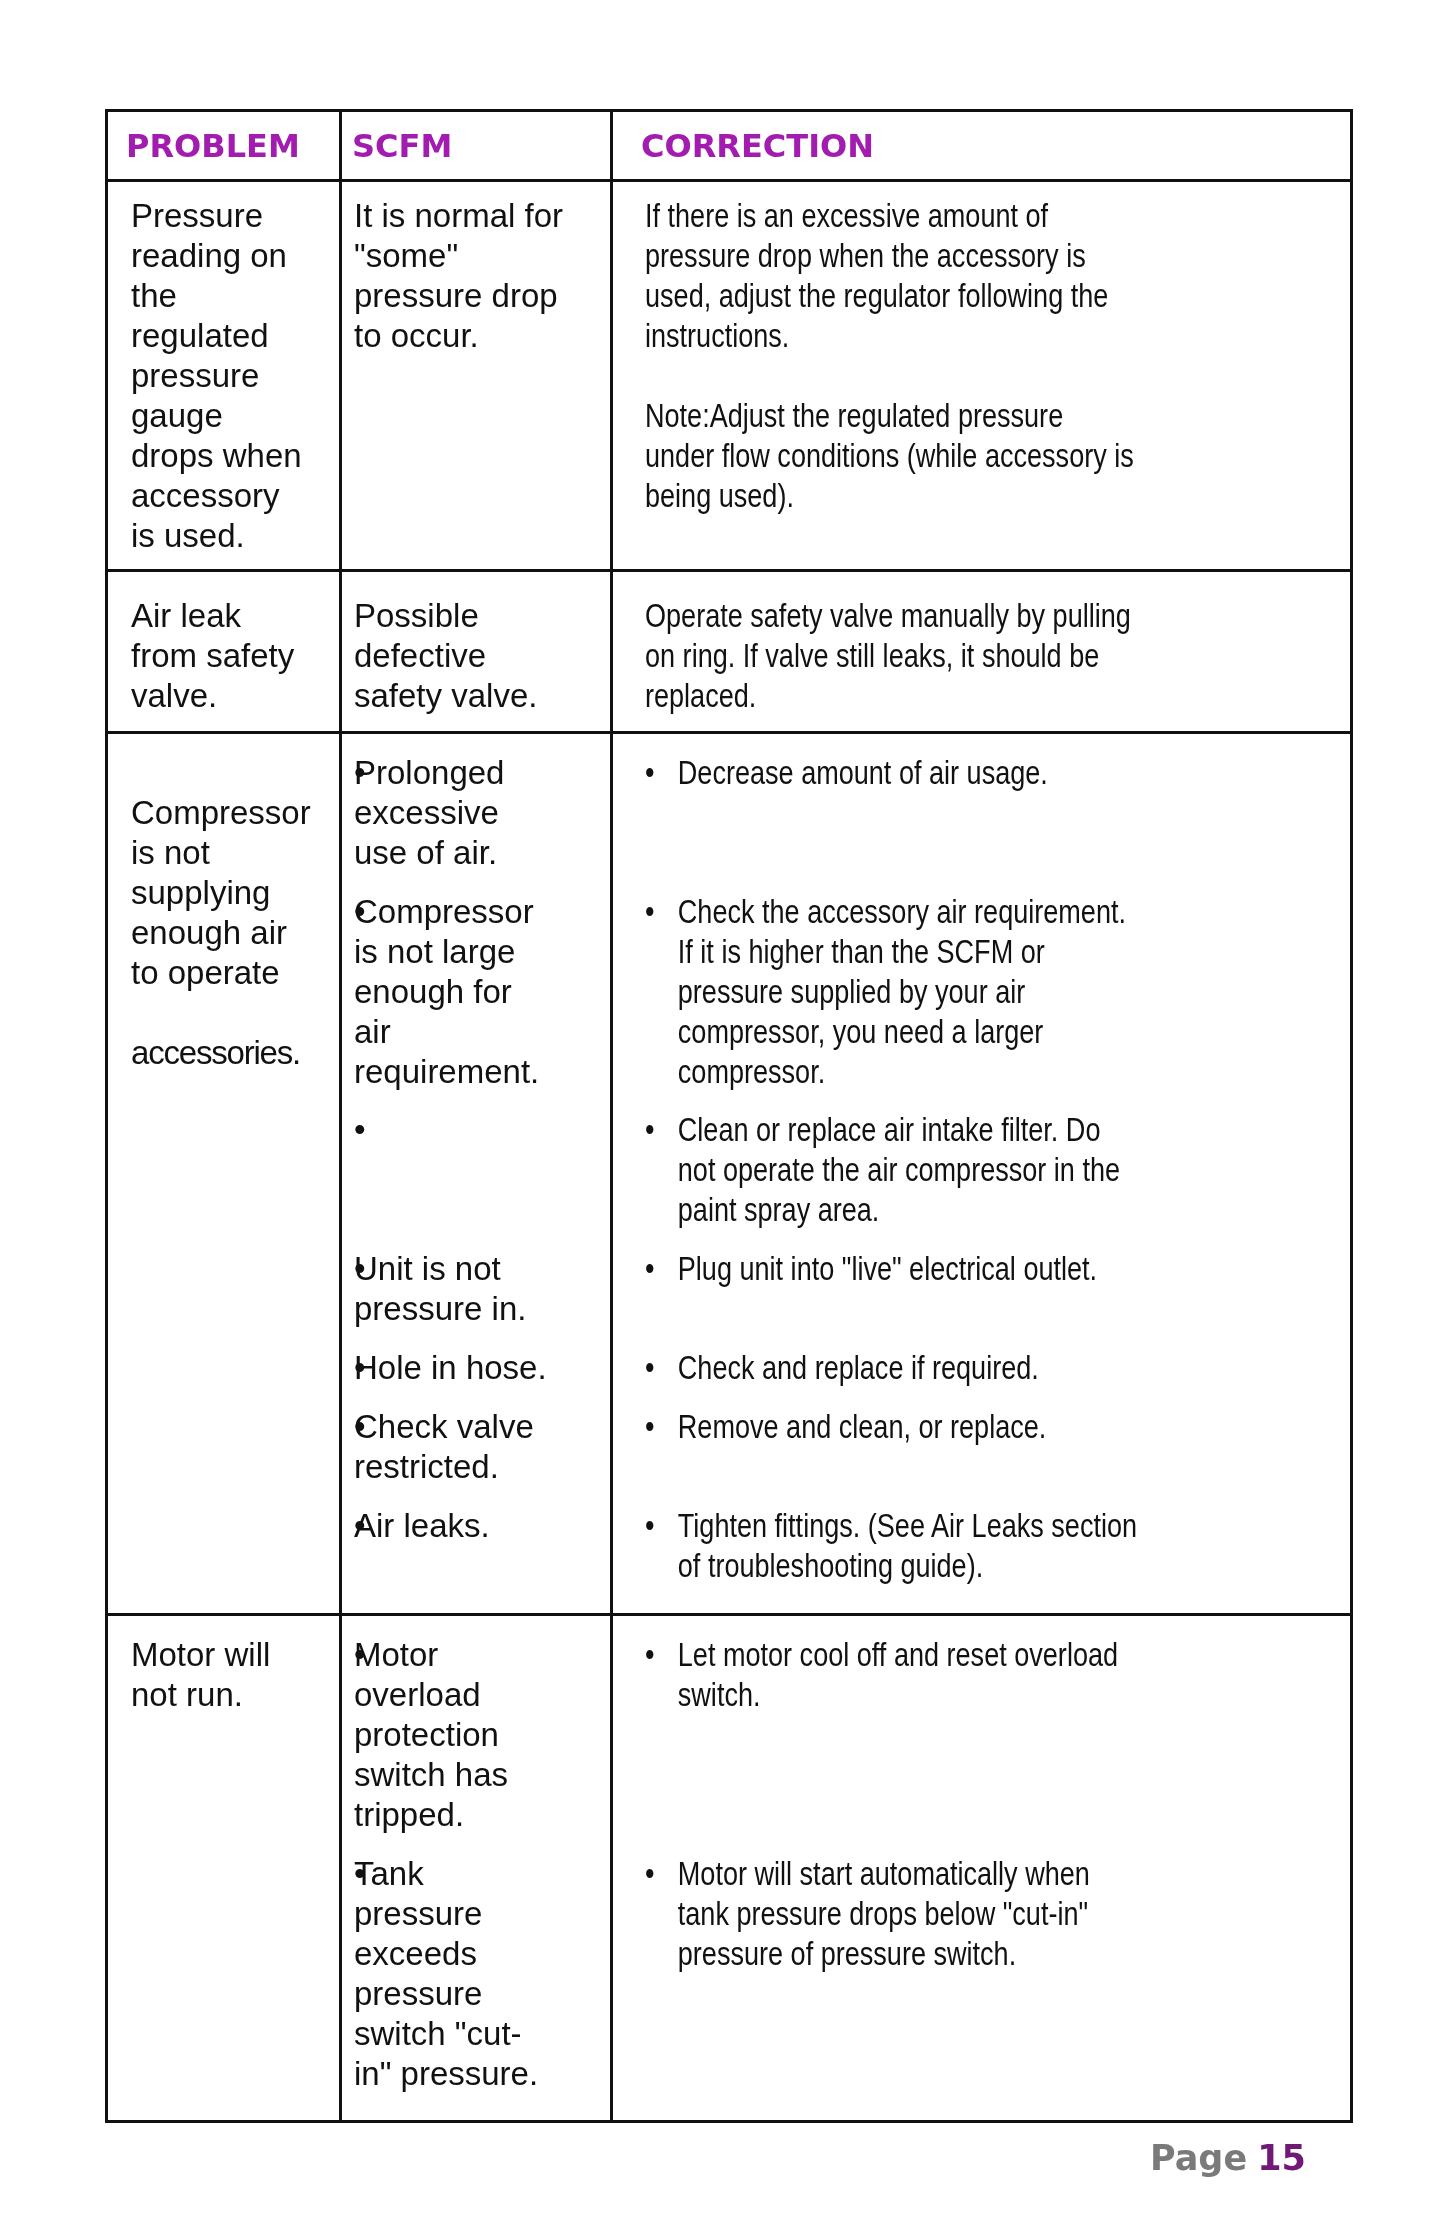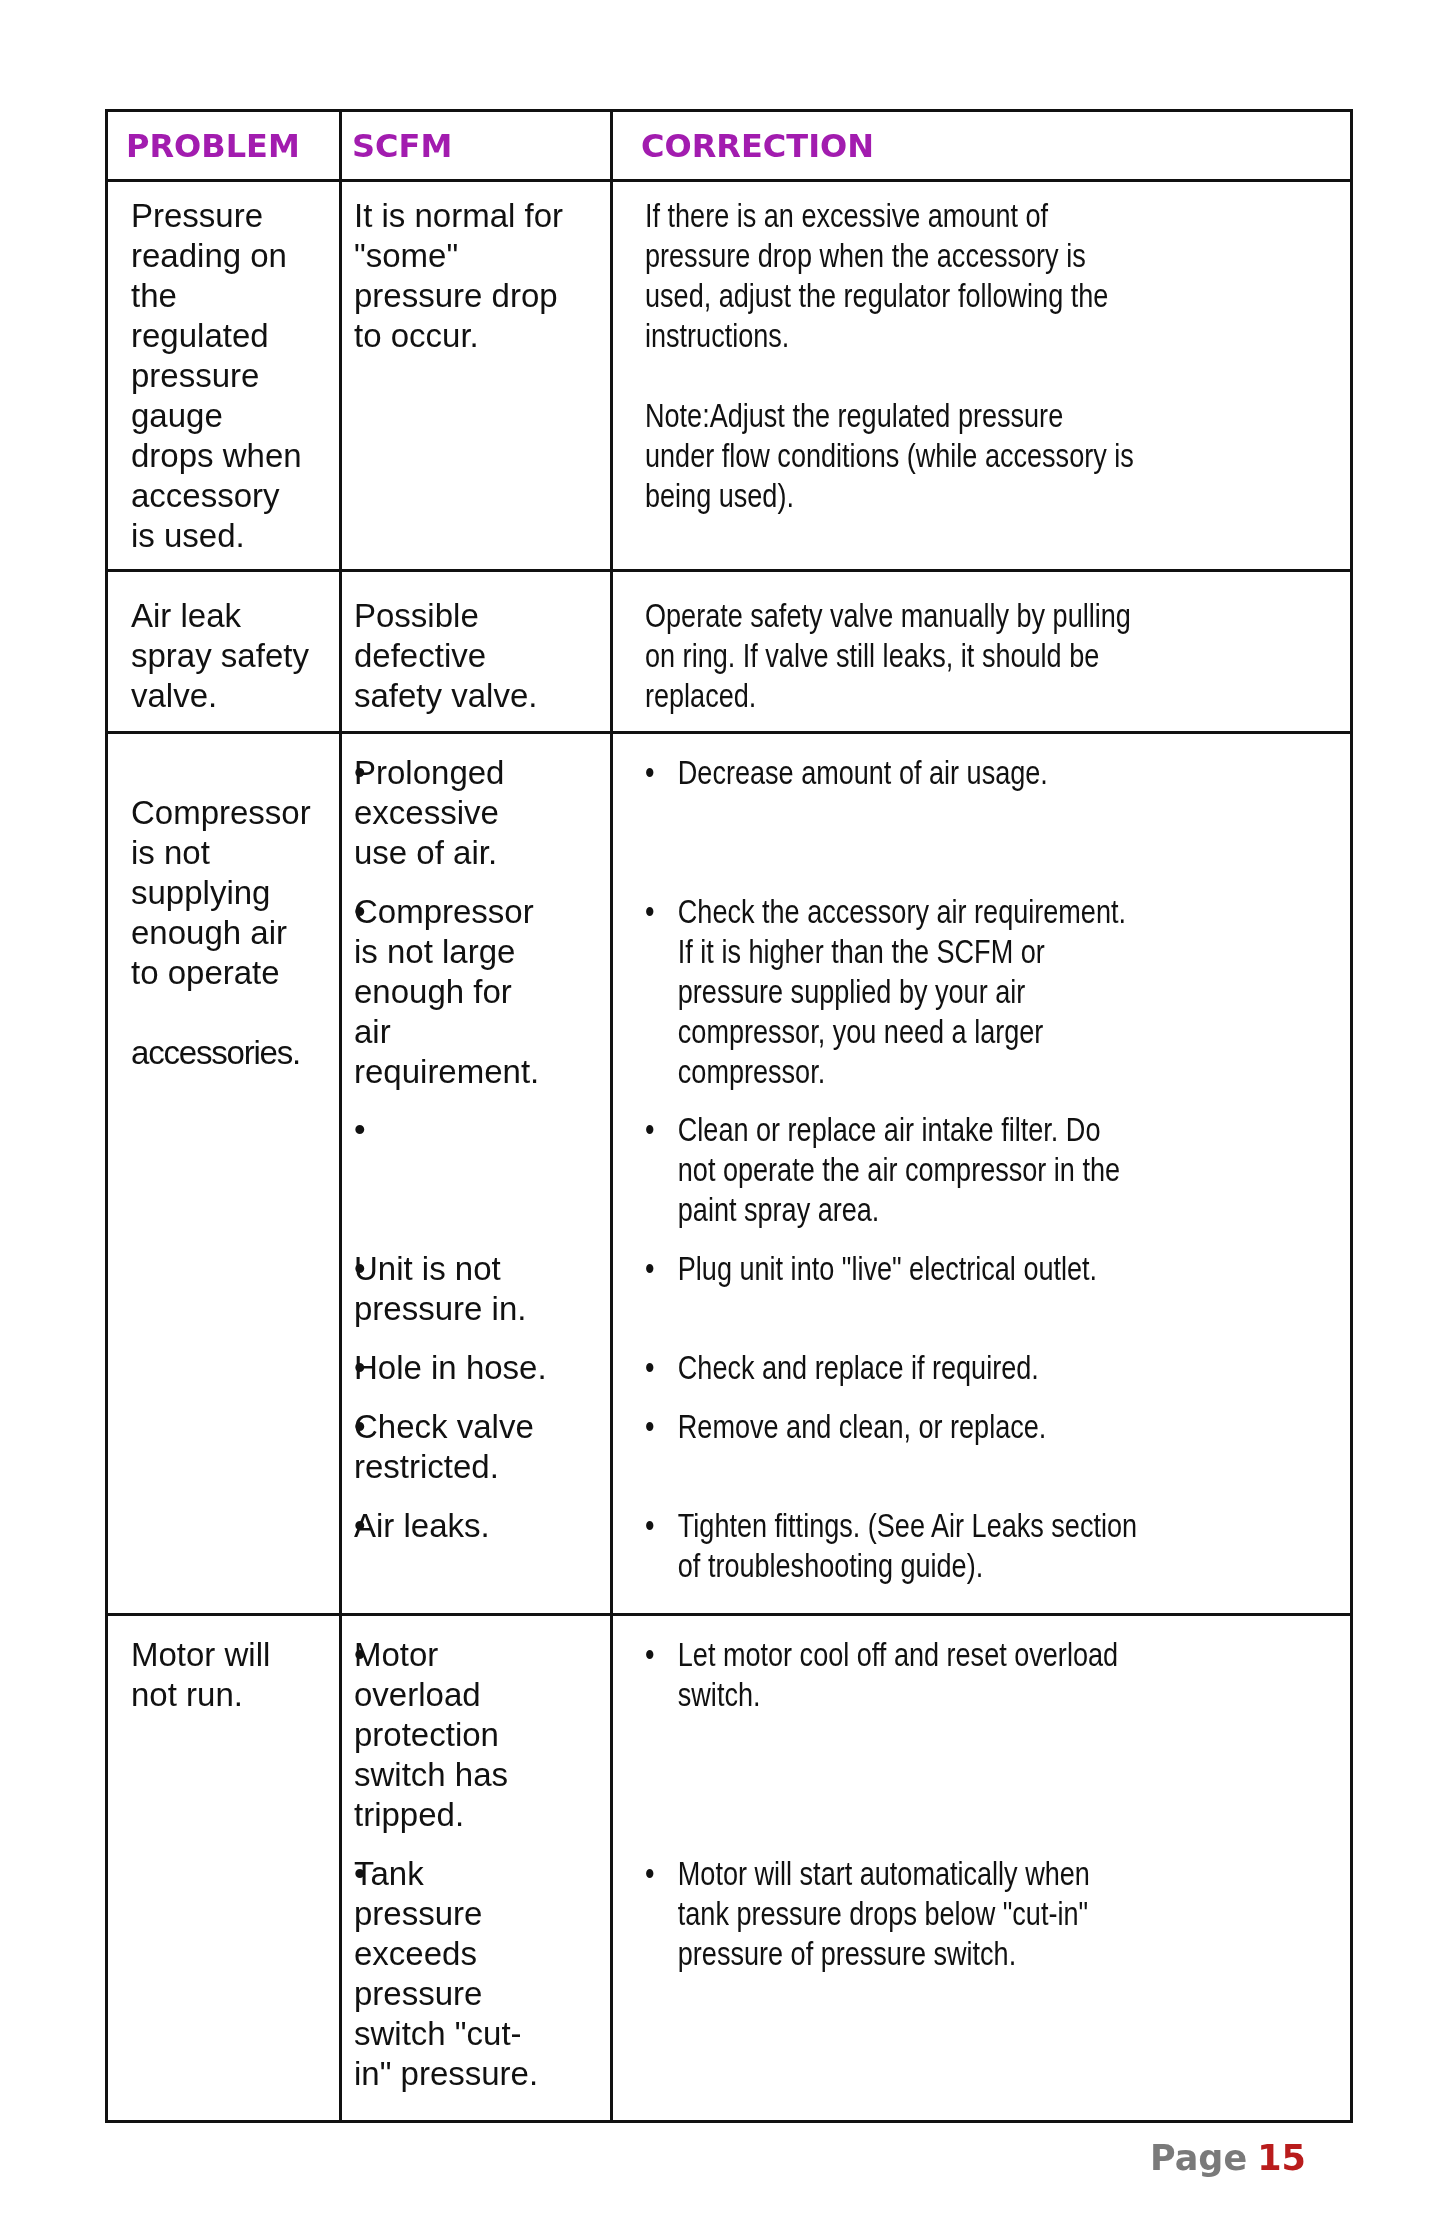--- a/index.html
+++ b/index.html
@@ -92,21 +92,21 @@
     position: absolute;
     left: 1150px;
     top: 2136px;
     font-family: "DejaVu Sans", sans-serif;
     font-weight: bold;
     font-size: 35px;
     line-height: 44px;
     white-space: nowrap;
   }
   .page-num .lbl { color: #7a7a7a; }
-  .page-num .num { color: #b91c1c; margin-left: 10px; }
+  .page-num .num { color: #701a75; margin-left: 10px; }
 </style>
 </head>
 <body>
 
 <div class="table">
 
   <div class="vline" style="left:231px"></div>
   <div class="vline" style="left:502px"></div>
 
   <div class="hline" style="top:67px"></div>
@@ -141,21 +141,21 @@
 instructions.
 
 Note:Adjust the regulated pressure
 under flow conditions (while accessory is
 being used).</div>
     </div>
   </div>
 
   <div>
     <div class="cell prob" style="top:484px">Air leak
-spray safety
+from safety
 valve.</div>
     <div class="cell cause" style="top:484px">Possible
 defective
 safety valve.</div>
     <div class="corr-wrap" style="top:484px">
       <div class="cell">Operate safety valve manually by pulling
 on ring. If valve still leaks, it should be
 replaced.</div>
     </div>
   </div>

